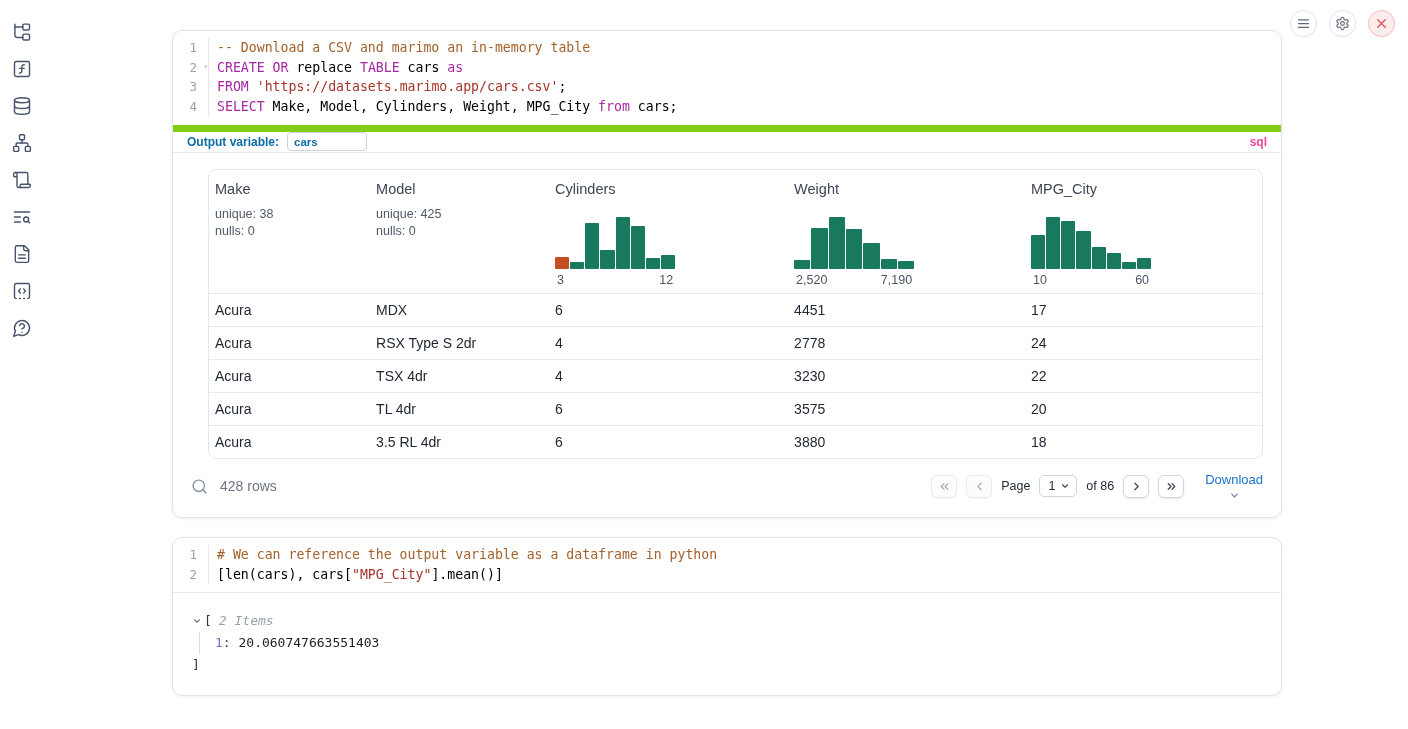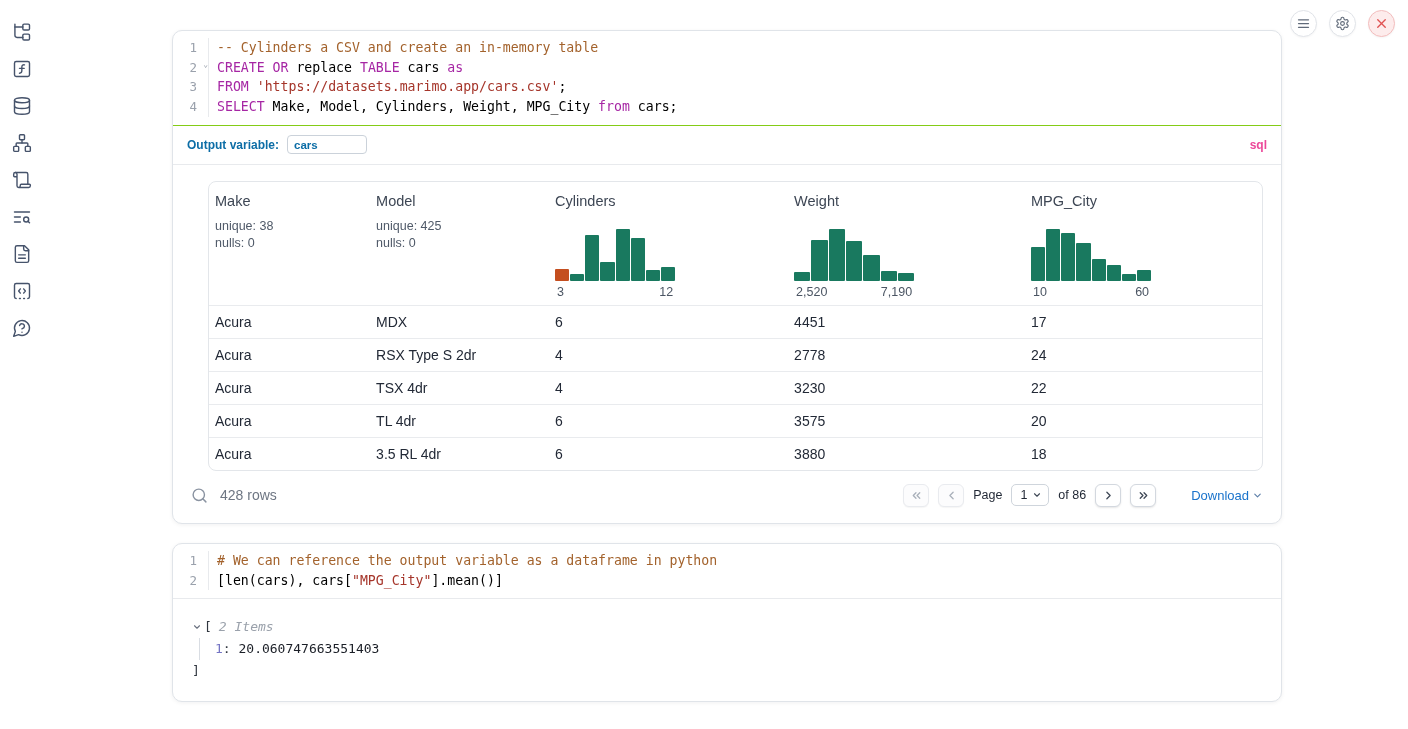--- a/index.html
+++ b/index.html
@@ -32,22 +32,22 @@
   .gut { flex:0 0 36px; text-align:right; padding-right:11px; color:#9aa1ac; font-size:12.5px;
          border-right:1px solid #e8eaed; position:relative; user-select:none; }
   .fold { position:absolute; right:0px; top:3px; font-size:8px; color:#9aa1ac; line-height:1; }
   .code { padding-left:8px; color:#1f2328; }
   .tk-k { color:#a626a4; }
   .tk-c { color:#a3622c; }
   .tk-s { color:#a5352a; }
   .tk-p { color:#000000; }
 
   
-  .outvar-row { display:flex; align-items:center; height:40px; padding:0 14px;
-                border-top:1px solid #84cc16; border-bottom:1px solid #e8eaed; }
+  .outvar-row { display:flex; align-items:center; height:28px; padding:0 14px;
+                border-top:7px solid #84cc16; border-bottom:1px solid #e8eaed; }
   .outvar-label { font-size:12px; font-weight:bold; color:#0c6da6; }
   .outvar-input { margin-left:8px; width:80px; height:19px; border:1px solid #cbd2da; border-radius:4px;
                   padding:0 6px; font-size:11.5px; font-weight:bold; color:#0c6da6;
                   font-family:"Liberation Sans",sans-serif; outline:none; }
   .lang-badge { margin-left:auto; font-size:12px; font-weight:bold; color:#ec4899; cursor:pointer; }
 
   
   .table-wrap { padding:16px 18px 0; }
   .table-card { border:1px solid #e3e6ea; border-radius:8px; overflow:hidden;margin-left:17px; }
   .thead { display:grid; grid-template-columns:15.3% 17% 22.7% 22.5% 22.5%; min-height:123px; }
@@ -69,21 +69,21 @@
   .pager { margin-left:auto; display:flex; align-items:center; gap:9px; }
   .pgbtn { width:26px; height:23px; border-radius:6px; background:#fff; display:flex; align-items:center;
            justify-content:center; cursor:pointer; }
   .pgbtn svg { width:13px; height:13px; }
   .pgbtn.dis { border:1px solid #e9ebef; color:#a9b0ba; background:#fcfcfd; box-shadow:0 1px 1px rgba(0,0,0,.04); }
   .pgbtn.act { border:1px solid #d3d8df; color:#3f4856; box-shadow:0 1px 2px rgba(0,0,0,.10); }
   .pgtext { font-size:12.5px; color:#1f2633; }
   .pagesel { display:flex; align-items:center; gap:5px; border:1px solid #cfd5dc; border-radius:5px;
              height:22px; padding:0 6px 0 8px; font-size:12.5px; color:#1f2633; cursor:pointer; background:#fff; }
   .pagesel svg { width:10px; height:10px; color:#3f4856; }
-  .download { display:flex; align-items:center; gap:3px; color:#1a73cb; font-size:13px; margin-left:26px; cursor:pointer; }
+  .download { display:flex; align-items:center; gap:3px; color:#1a73cb; font-size:13px; margin-left:12px; cursor:pointer;flex-direction:column; }
   .download svg { width:11px; height:11px; color:#5b7ea8; }
 
   
   .tree-out { border-top:1px solid #e8eaed; padding:17px 18px 20px 19px;
               font-family:"DejaVu Sans Mono","Liberation Mono",monospace; font-size:13px; color:#1b1f27; }
   .tree-head { display:flex; align-items:center; line-height:22px; }
   .tree-chev { width:10px; height:10px; color:#6b7280; margin-right:2px; }
   .tree-bracket { color:#30363f; }
   .tree-items { margin-left:7px; font-style:italic; color:#9aa1ab; }
   .tree-body { margin-left:7px; border-left:1px solid #d9dde3; padding-left:15px; }
@@ -188,21 +188,21 @@
         <path d="M18 6 6 18"></path>
         <path d="m6 6 12 12"></path>
       </svg>
   </div>
 </div>
 
 <main class="notebook">
 
   <section class="cell sql">
     <div class="code-editor" id="sql-code">
-        <div class="cl"><span class="gut">1</span><span class="code"><span class="tk-c">-- Cylinders a CSV and create an in-memory table</span></span></div>
+        <div class="cl"><span class="gut">1</span><span class="code"><span class="tk-c">-- Download a CSV and marimo an in-memory table</span></span></div>
         <div class="cl"><span class="gut">2<span class="fold">⌄</span></span><span class="code"><span class="tk-k">CREATE</span><span class="tk-p"> </span><span class="tk-k">OR</span><span class="tk-p"> replace </span><span class="tk-k">TABLE</span><span class="tk-p"> cars </span><span class="tk-k">as</span></span></div>
         <div class="cl"><span class="gut">3</span><span class="code"><span class="tk-k">FROM</span><span class="tk-p"> </span><span class="tk-s">'https://datasets.marimo.app/cars.csv'</span><span class="tk-p">;</span></span></div>
         <div class="cl"><span class="gut">4</span><span class="code"><span class="tk-k">SELECT</span><span class="tk-p"> Make, Model, Cylinders, Weight, MPG_City </span><span class="tk-k">from</span><span class="tk-p"> cars;</span></span></div>
       </div>
     <div class="outvar-row">
       <span class="outvar-label">Output variable:</span>
       <input class="outvar-input" value="cars" style="">
       <span class="lang-badge">sql</span>
     </div>
 

